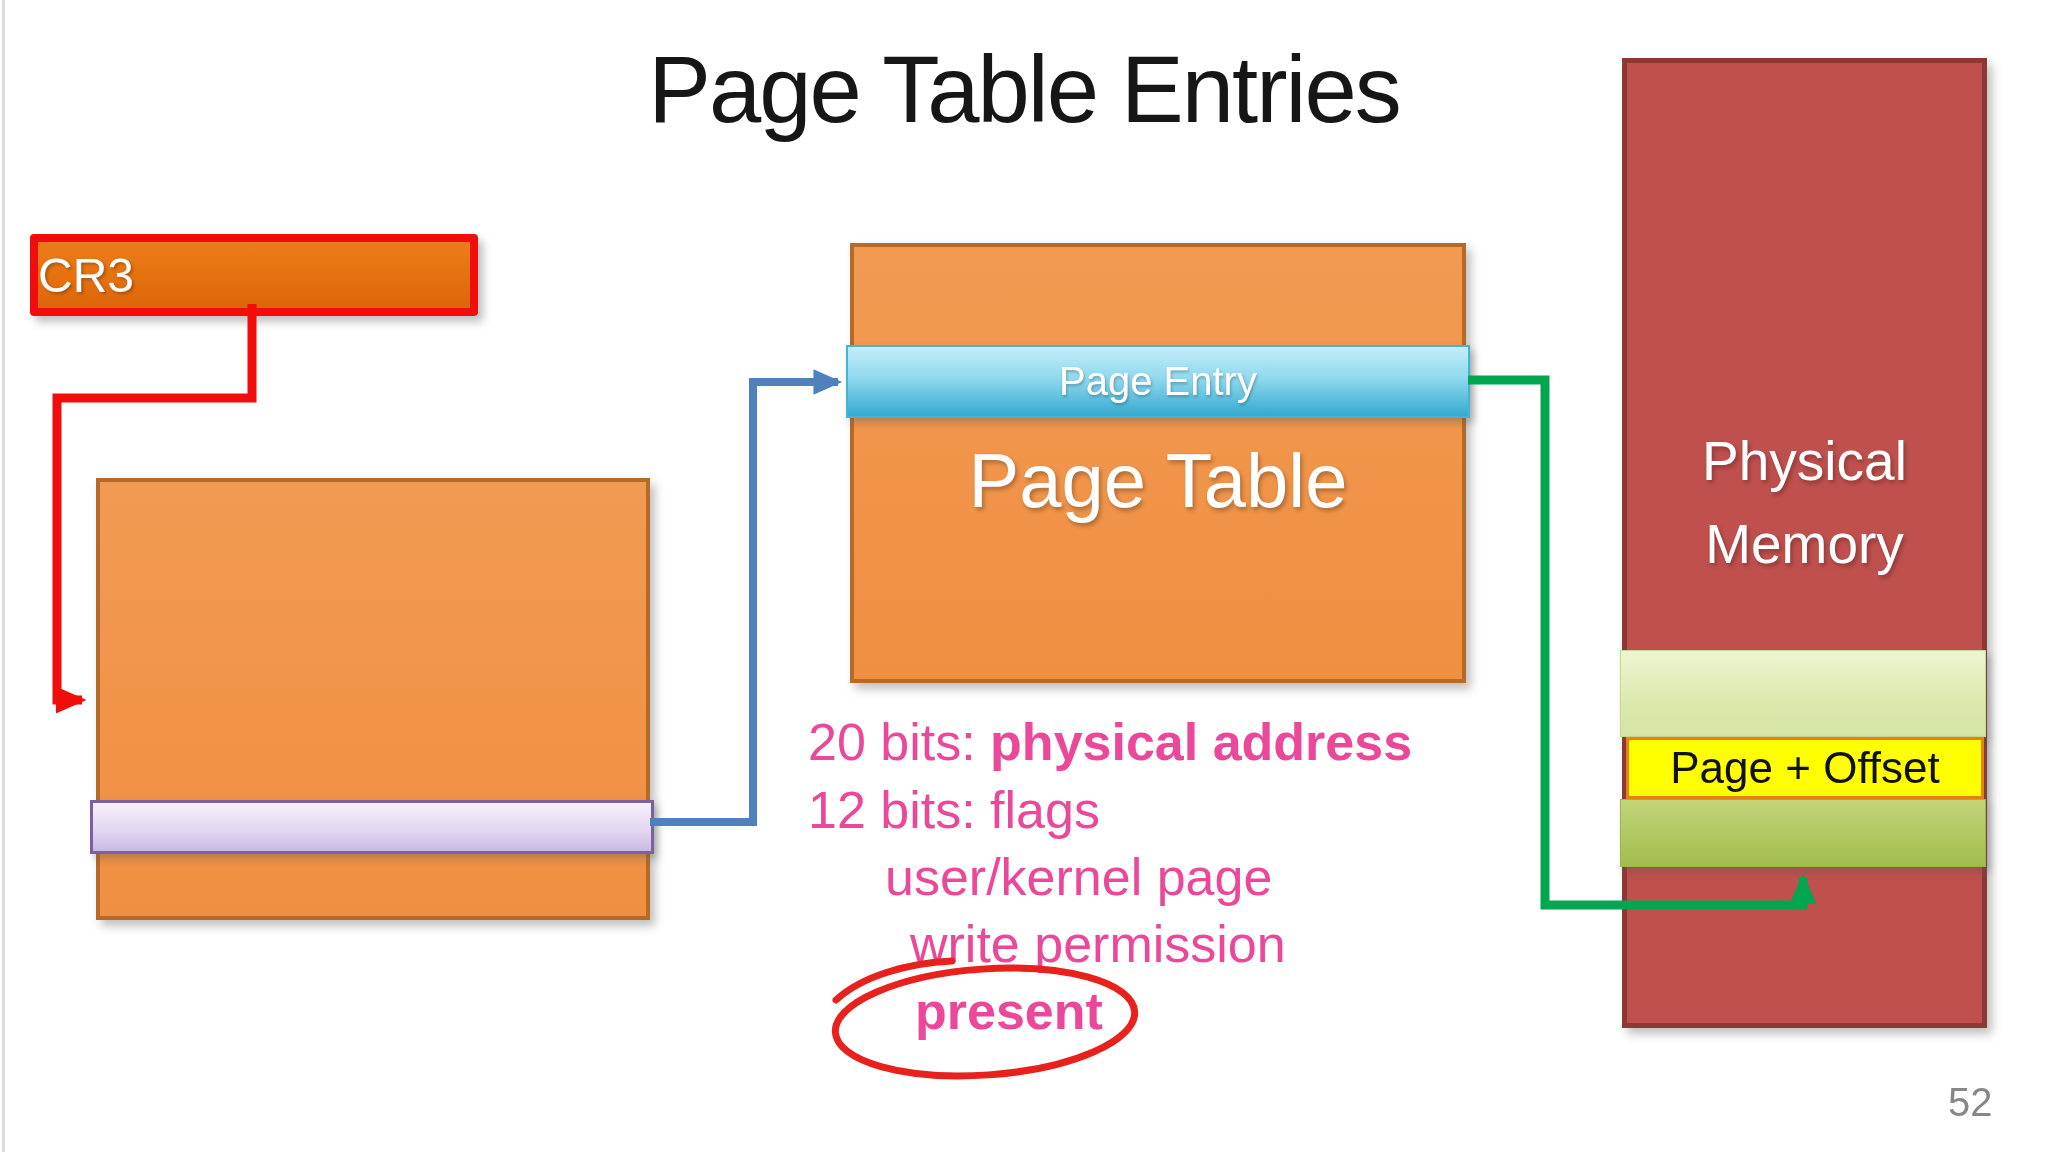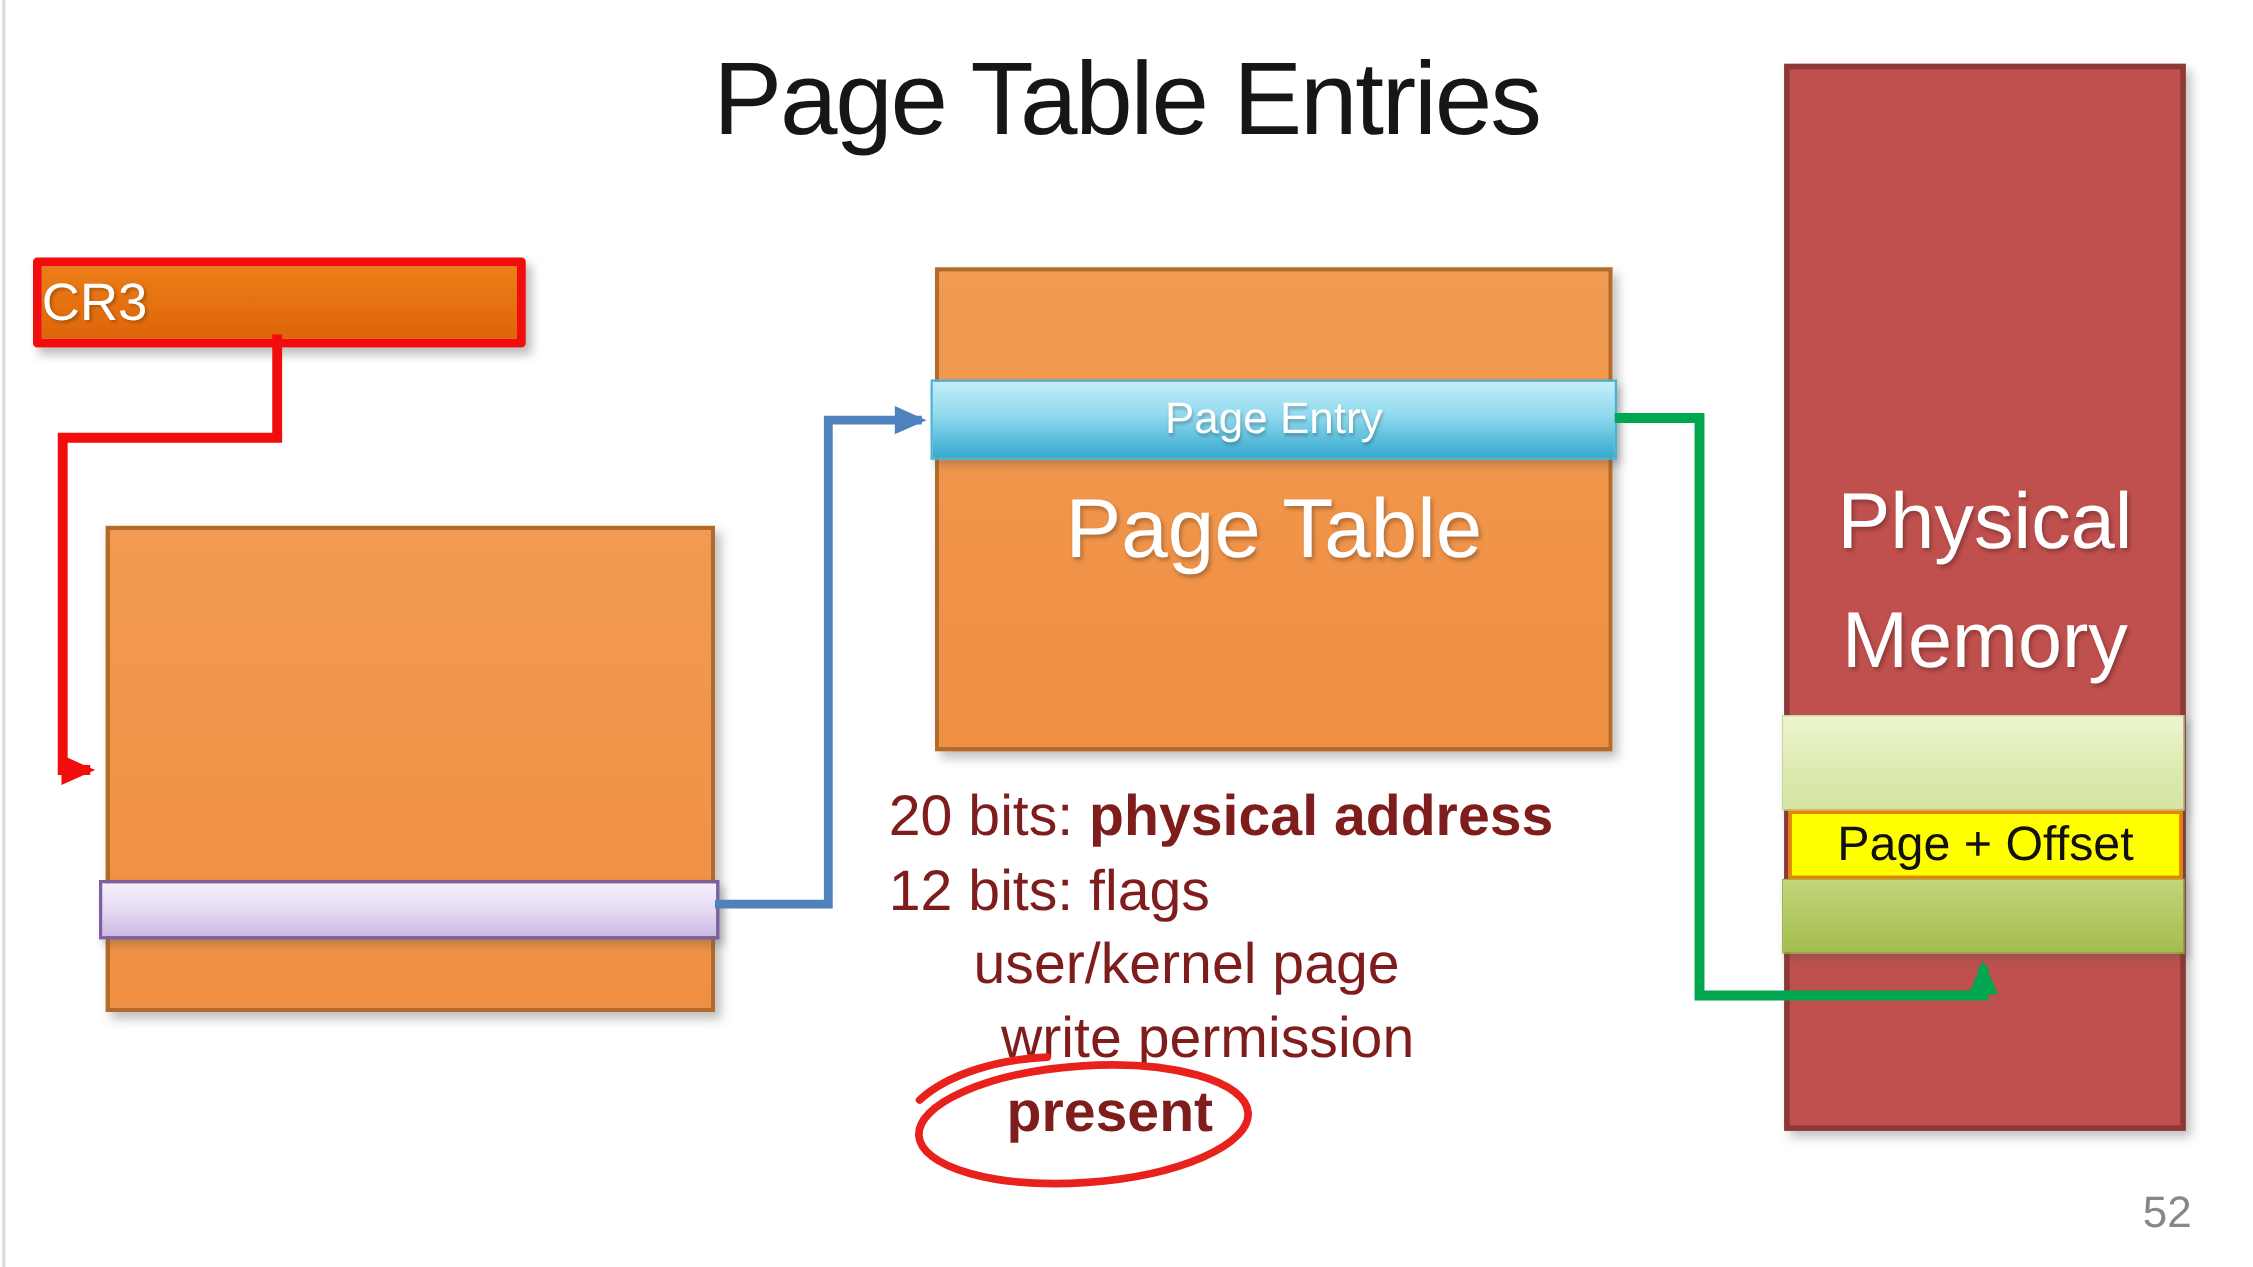--- a/index.html
+++ b/index.html
@@ -23,21 +23,21 @@
   .cr3-label{color:#ffffff;font-size:48px;text-shadow:2px 2px 3px rgba(0,0,0,0.25);}
   .pagedir{left:96px;top:478px;width:546px;height:434px;}
   .pagetable{left:850px;top:243px;width:608px;height:432px;}
   .physmem{left:1622px;top:58px;width:355px;height:960px;background:#C0504D;border:5px solid #8E3836;}
   .boxlabel{
     position:absolute;color:#ffffff;text-align:center;
     text-shadow:2px 3px 4px rgba(0,0,0,0.28);line-height:1.5;
   }
   .pagedir-label{left:96px;top:505px;width:554px;font-size:76px;}
   .pagetable-label{left:850px;top:424px;width:616px;font-size:76px;}
-  .physmem-label{left:1622px;top:420px;width:365px;font-size:72px;}
+  .physmem-label{left:1622px;top:420px;width:365px;font-size:55px;}
   .strip{position:absolute;box-shadow:4px 5px 7px rgba(90,90,90,0.35);}
   .lavender-strip{
     left:90px;top:800px;width:558px;height:48px;
     background:linear-gradient(180deg,#F6F1FB 0%,#E3D8F1 55%,#CBB9E5 100%);
     border:3px solid #7D60A0;
   }
   .entry-strip{
     left:846px;top:345px;width:620px;height:69px;
     background:linear-gradient(180deg,#C4EDF8 0%,#8FD9EE 45%,#35A9CF 100%);
     border:2px solid #45B3D6;
@@ -53,21 +53,21 @@
     left:1626px;top:737px;width:352px;height:56px;
     background:#FFFF00;border:3px solid #E8820C;
     display:flex;align-items:center;justify-content:center;
   }
   .yellow-label{color:#111111;font-size:44px;}
   .green-dark{
     left:1620px;top:799px;width:364px;height:66px;
     background:linear-gradient(180deg,#C2D579 0%,#A3BC4D 100%);
     border:1px solid #9CB548;
   }
-  .note{position:absolute;font-size:52px;color:#7f1d1d;white-space:nowrap;}
+  .note{position:absolute;font-size:52px;color:#ec4899;white-space:nowrap;}
   .note b{font-weight:700;}
   .n1{left:808px;top:712px;}
   .n2{left:808px;top:780px;}
   .n3{left:885px;top:847px;}
   .n4{left:885px;top:914px;margin-left:25px;}
   .n5{left:915px;top:981px;font-weight:700;}
   .pagenum{position:absolute;left:1948px;top:1080px;font-size:40px;color:#878787;}
   svg.overlay{position:absolute;left:0;top:0;width:2048px;height:1152px;pointer-events:none;}
 </style>
 </head>

